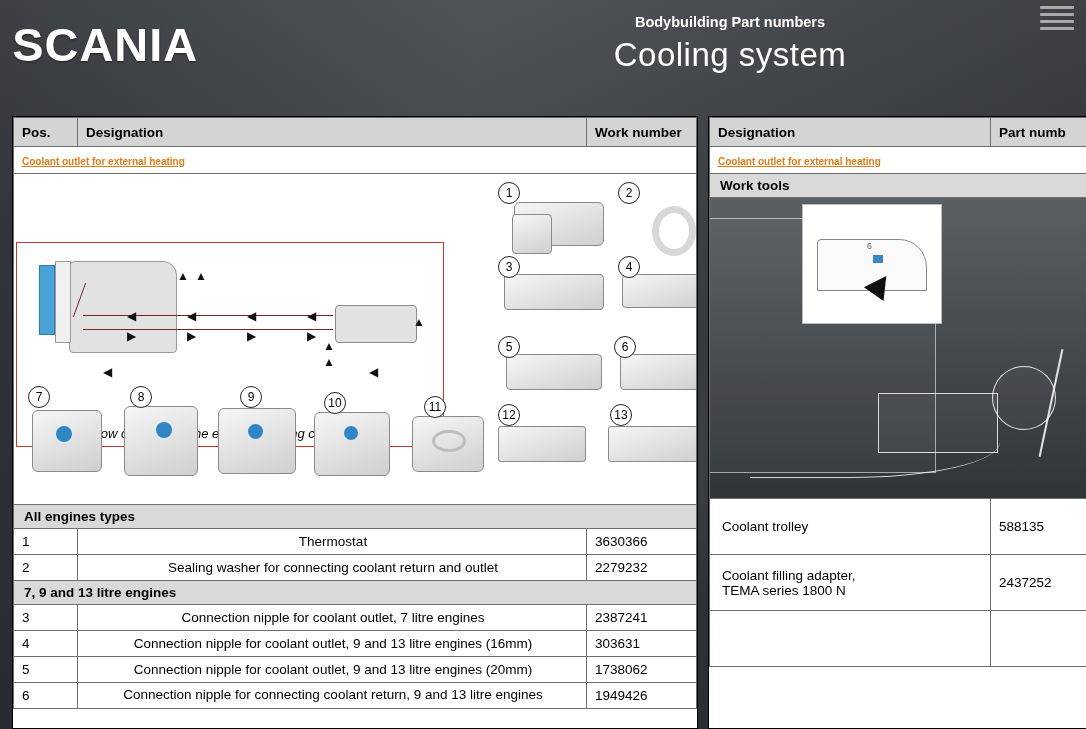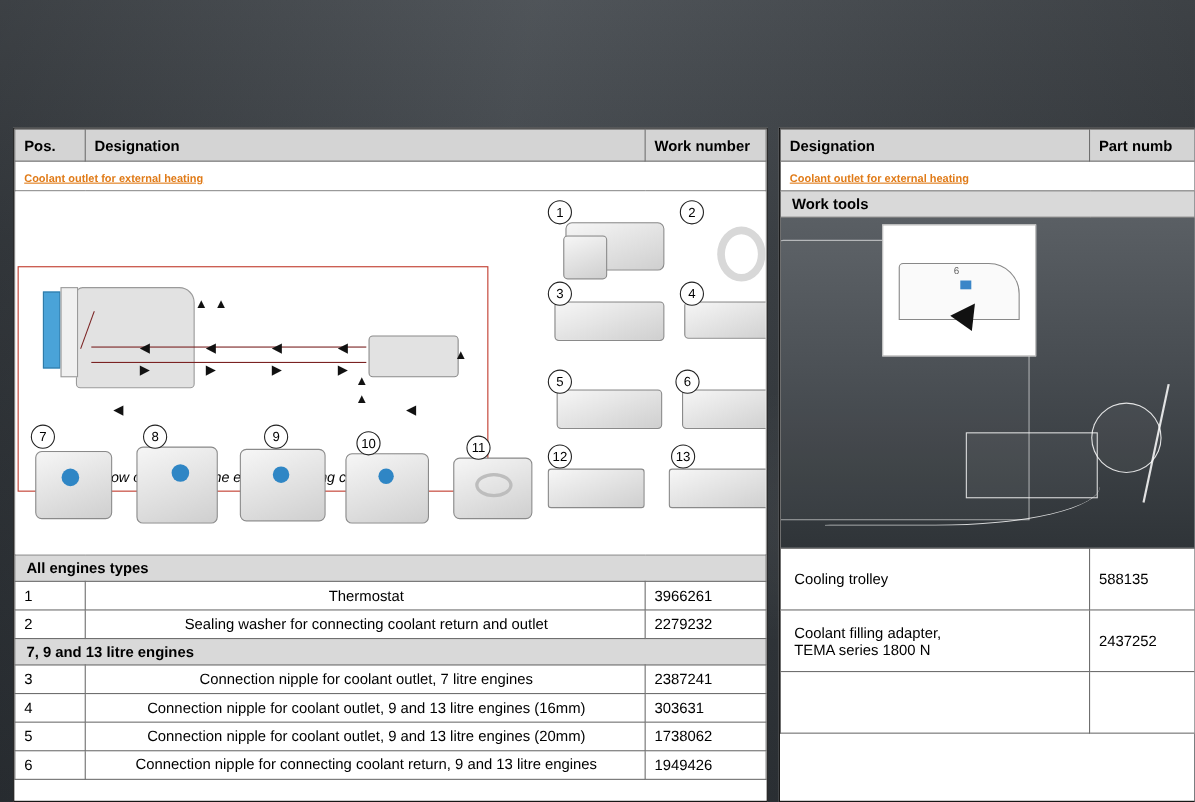--- a/index.html
+++ b/index.html
@@ -143,20 +143,33 @@
   .r-row td { padding: 8px 8px; height: 56px; font-size: 13.5px; background: #fff; vertical-align: middle; }
   .r-row td.rdes { padding-left: 12px; }
   .small-line { display: block; }
 </style>
 </head>
 <body>
 
 <div id="page">
   <div id="bg-texture"></div>
 
+  <div id="header">
+    <div id="logo">SCANIA</div>
+    <div id="header-titles">
+      <div id="subtitle">Bodybuilding Part numbers</div>
+      <div id="title">Cooling system</div>
+    </div>
+    <div id="hamburger">
+      <span></span>
+        <span></span>
+        <span></span>
+        <span></span>
+    </div>
+  </div>
 
   <div id="left-panel">
     <table class="tbl">
       <colgroup>
         <col style="width:64px">
           <col>
           <col style="width:110px">
       </colgroup>
       <tbody>
         <tr class="hdr-row">
@@ -256,21 +269,21 @@
             </div>
           </td>
         </tr>
 
         <tr class="group-row">
           <td class="g-left" colspan="3">All engines types</td>
         </tr>
         <tr class="data-row">
           <td class="pos">1</td>
           <td class="des">Thermostat</td>
-          <td class="pn">3966261</td>
+          <td class="pn">3630366</td>
         </tr>
         <tr class="data-row">
           <td class="pos">2</td>
           <td class="des">Sealing washer for connecting coolant return and outlet</td>
           <td class="pn">2279232</td>
         </tr>
 
         <tr class="group-row">
           <td class="g-left" colspan="3">7, 9 and 13 litre engines</td>
         </tr>
@@ -328,21 +341,21 @@
               </div>
               <div class="arrow-blk"></div>
               <div class="hose"></div>
               <div class="trolley"></div>
               <div class="reel"></div>
               <div style="position:absolute;left:340px;top:150px;width:2px;height:110px;background:rgba(255,255,255,.85);transform:rotate(12deg);"></div>
             </div>
           </td>
         </tr>
         <tr class="r-row">
-          <td class="rdes">Cooling trolley</td>
+          <td class="rdes">Coolant trolley</td>
           <td>588135</td>
         </tr>
         <tr class="r-row">
           <td class="rdes">
             <span class="small-line">Coolant filling adapter,</span>
             <span class="small-line">TEMA series 1800 N</span>
           </td>
           <td>2437252</td>
         </tr>
         <tr class="r-row">

